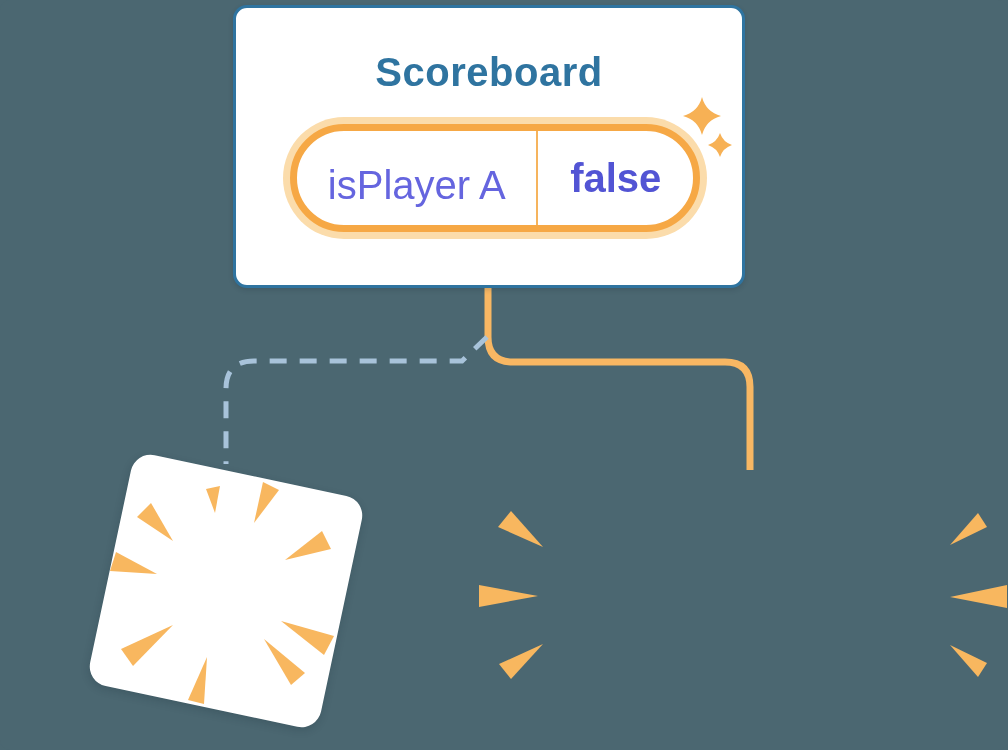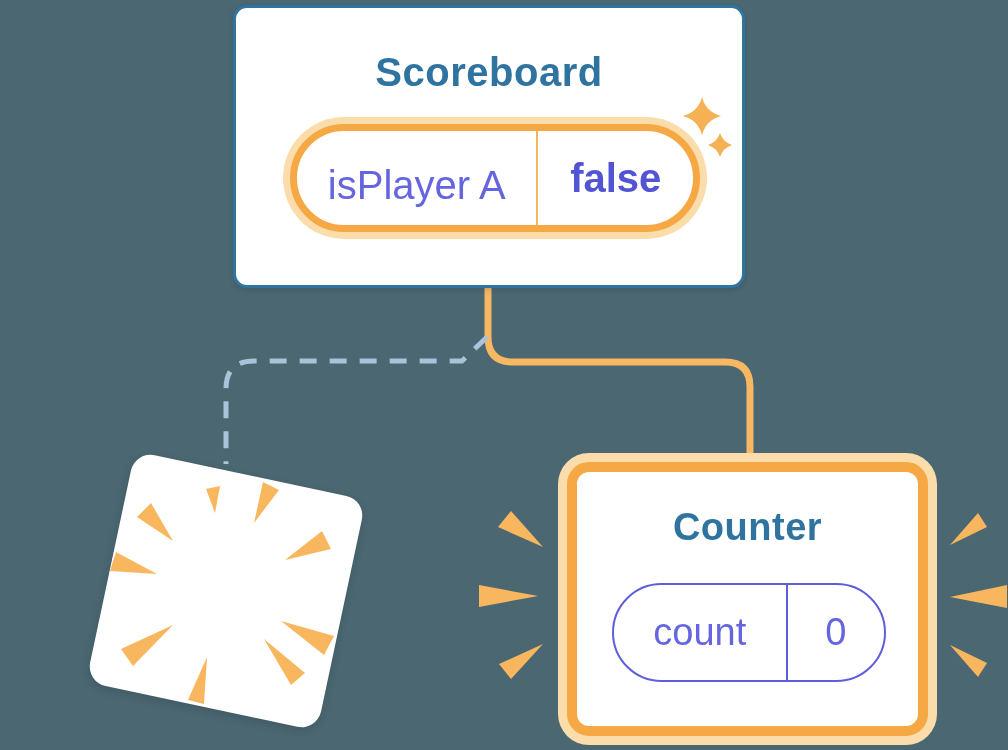--- a/index.html
+++ b/index.html
@@ -80,27 +80,20 @@
   <div class="card scoreboard">
     <div class="sb-title">Scoreboard</div>
     <div class="state-pill sb-pill">
       <div class="pill-key">isPlayer A</div>
       <div class="pill-val">false</div>
     </div>
   </div>
 
   <div class="card poof"></div>
 
-  <div class="card counter">
-    <div class="ct-title">Counter</div>
-    <div class="state-pill ct-pill">
-      <div class="pill-key">count</div>
-      <div class="pill-val">0</div>
-    </div>
-  </div>
 
   <svg class="layer over" viewBox="0 0 1008 750">
 
     <g fill="#F7B155">
       <path d="M702 97 Q706 112 721 116 Q706 120 702 135 Q698 120 683 116 Q698 112 702 97 Z"></path>
       <path d="M720 133 Q723 142 732 145 Q723 148 720 157 Q717 148 708 145 Q717 142 720 133 Z"></path>
     </g>
 
     <g fill="#F8B75F">
       <polygon points="173,541 151,503 137,517"></polygon>

